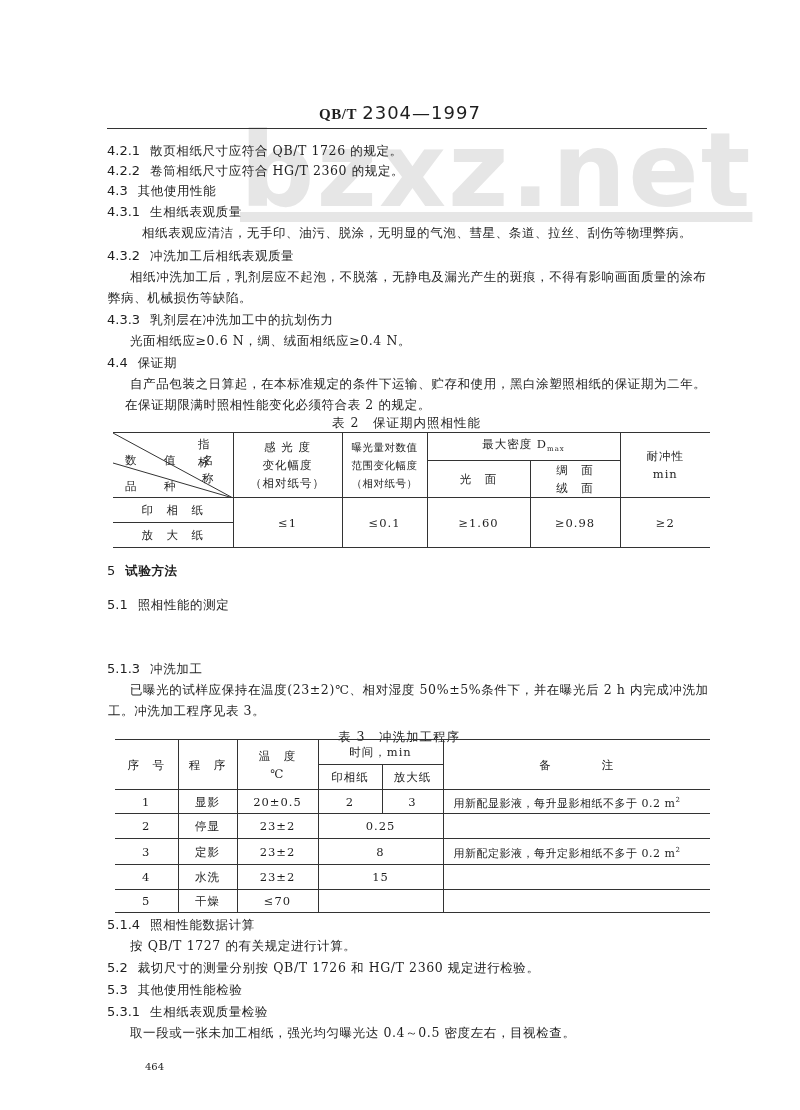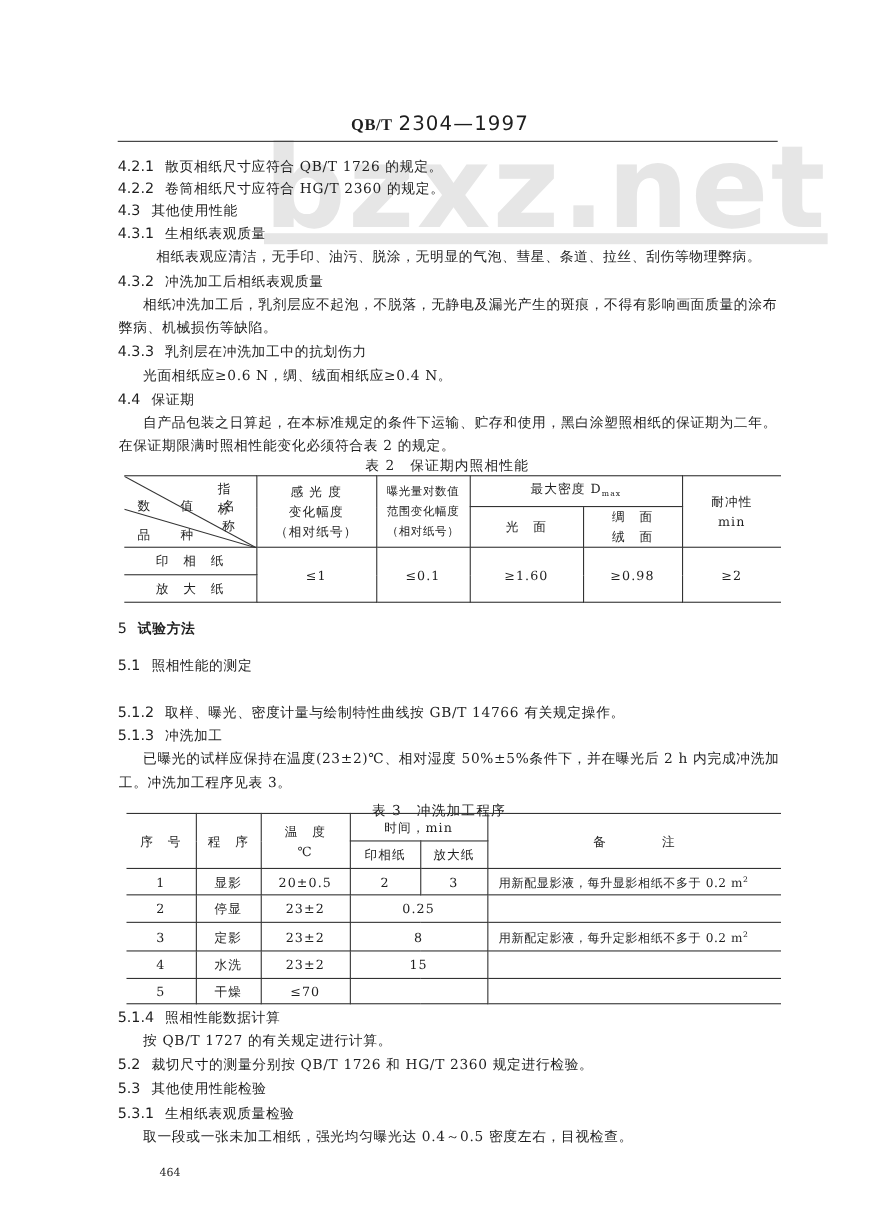--- a/index.html
+++ b/index.html
@@ -132,21 +132,21 @@
   <div class="line" style="left:130px; top:269px;">相纸冲洗加工后，乳剂层应不起泡，不脱落，无静电及漏光产生的斑痕，不得有影响画面质量的涂布</div>
   <div class="line" style="left:108px; top:290px;">弊病、机械损伤等缺陷。</div>
   <div class="line" style="left:107px; top:312px;">
     <span class="num">4.3.3</span><span>乳剂层在冲洗加工中的抗划伤力</span>
   </div>
   <div class="line" style="left:130px; top:333px;">光面相纸应≥0.6 N，绸、绒面相纸应≥0.4 N。</div>
   <div class="line" style="left:107px; top:355px;">
     <span class="num">4.4</span><span>保证期</span>
   </div>
   <div class="line" style="left:130px; top:376px;">自产品包装之日算起，在本标准规定的条件下运输、贮存和使用，黑白涂塑照相纸的保证期为二年。</div>
-  <div class="line" style="left:108px; top:397px;">在保证期限满时照相性能变化必须符合表 2 的规定。</div>
+  <div class="line" style="left:125px; top:397px;">在保证期限满时照相性能变化必须符合表 2 的规定。</div>
 
   <div class="line caption" style="left:332px; top:415px;">表 2　保证期内照相性能</div>
 
   <table class="doc t2">
     <colgroup>
       <col style="width:120px">
         <col style="width:109px">
         <col style="width:85px">
         <col style="width:103px">
         <col style="width:90px">
@@ -202,23 +202,20 @@
     </tr>
   </tbody>
     </table>
 
   <div class="line heading5" style="left:107px; top:563px;">
     <span class="num" style="font-weight:normal;">5</span><span>试验方法</span>
   </div>
   <div class="line" style="left:107px; top:597px;">
     <span class="num">5.1</span><span>照相性能的测定</span>
   </div>
-  <div class="line" style="left:107px; top:640px;">
-    <span class="num">5.1.2</span><span>取样、曝光、密度计量与绘制特性曲线按 GB/T 14766 有关规定操作。</span>
-  </div>
   <div class="line" style="left:107px; top:661px;">
     <span class="num">5.1.3</span><span>冲洗加工</span>
   </div>
   <div class="line" style="left:130px; top:682px;">已曝光的试样应保持在温度(23±2)℃、相对湿度 50%±5%条件下，并在曝光后 2 h 内完成冲洗加</div>
   <div class="line" style="left:108px; top:703px;">工。冲洗加工程序见表 3。</div>
 
   <div class="line caption" style="left:338px; top:720px;margin-top:9px;">表 3　冲洗加工程序</div>
 
   <table class="doc t3">
     <colgroup>

